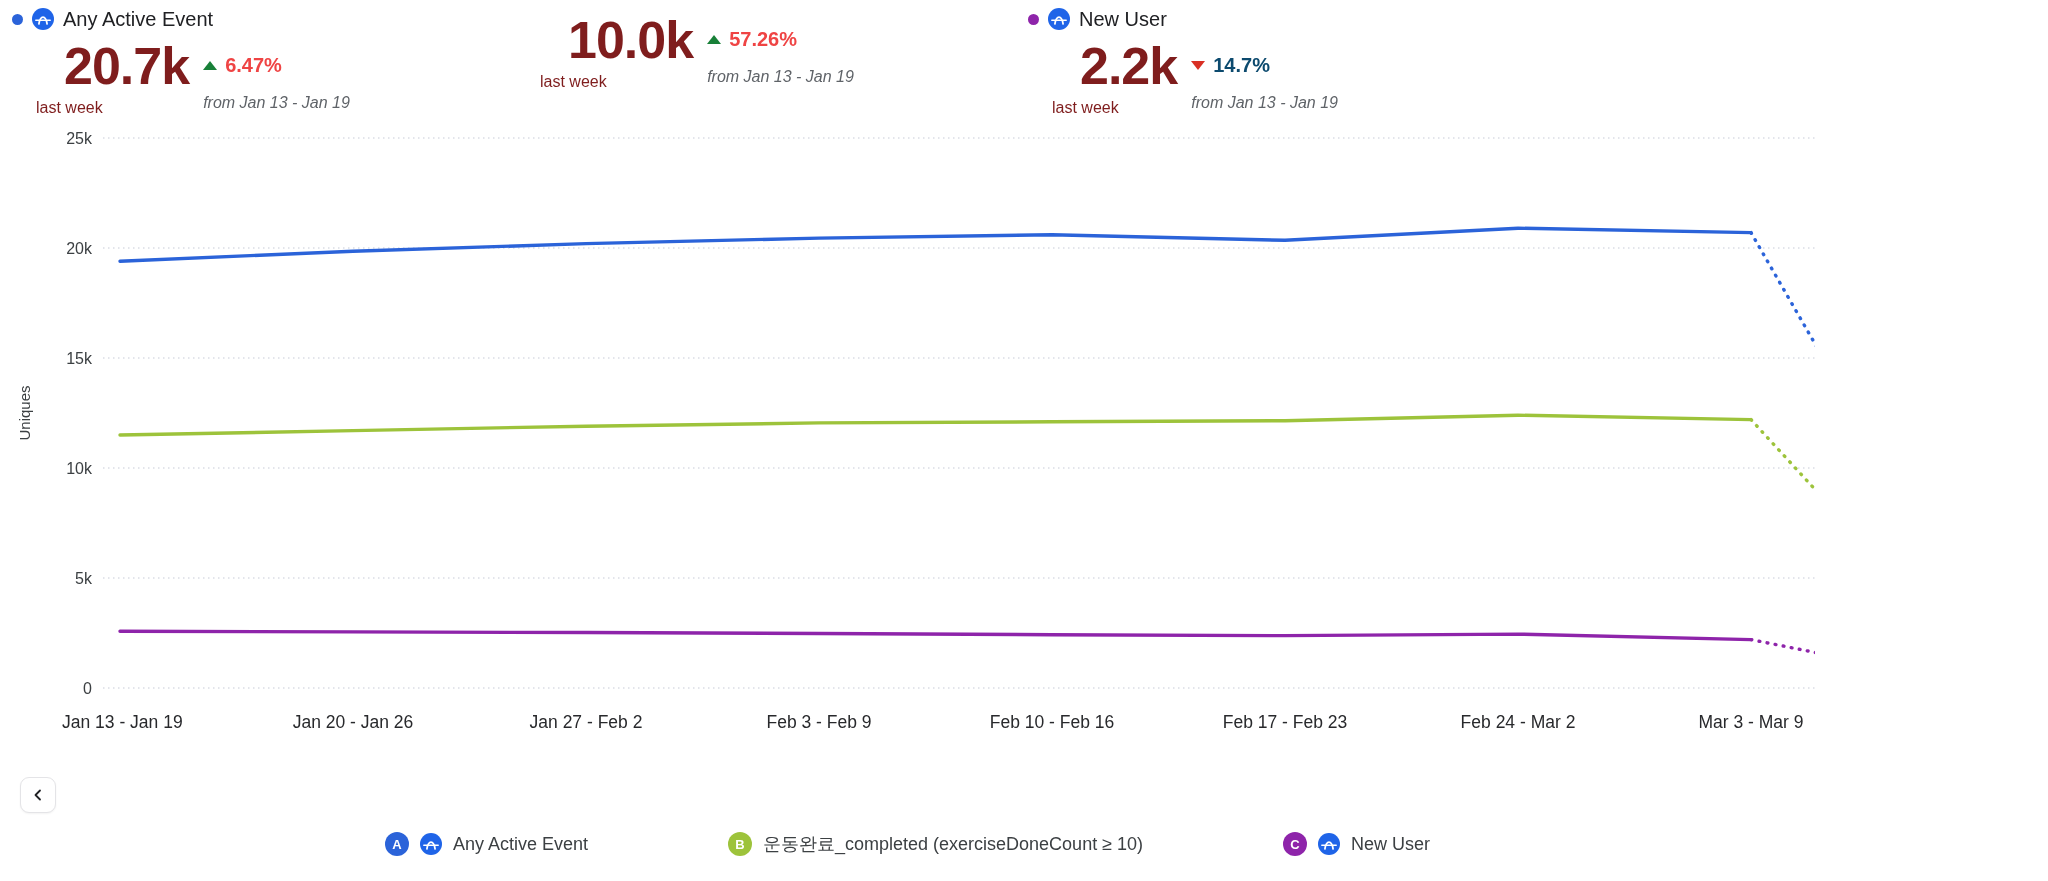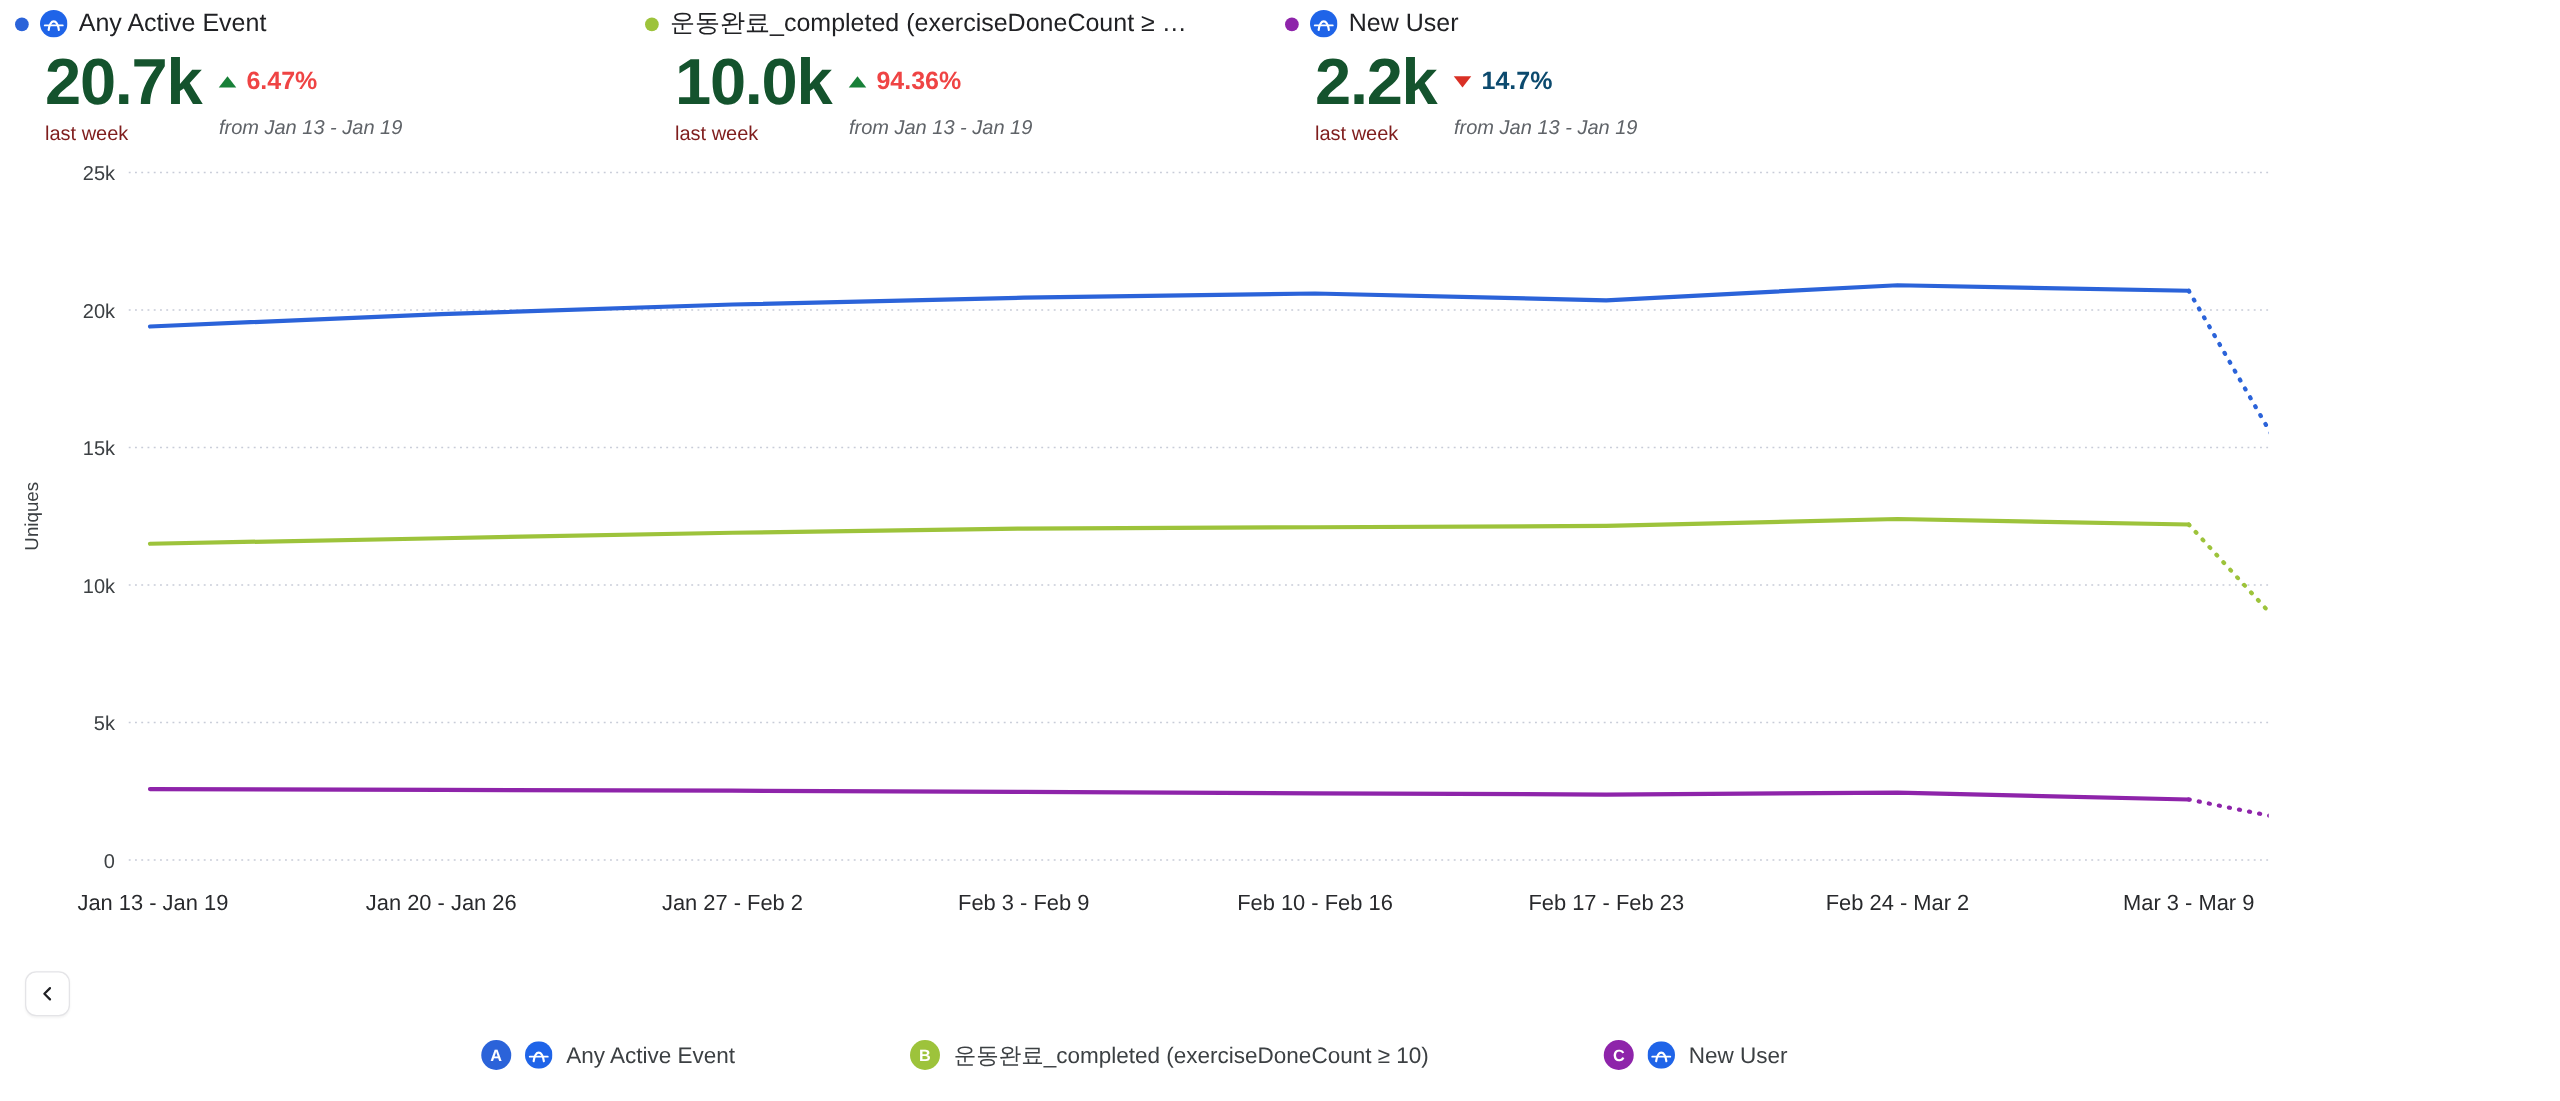--- a/index.html
+++ b/index.html
@@ -6,21 +6,21 @@
   .stage{position:relative;width:1815px;height:881px;background:#fff;overflow:hidden;}
 
   
   .metric{position:absolute;top:6px;}
   #metric-1{left:12px;} #metric-2{left:516px;} #metric-3{left:1028px;}
   .metric-head{display:flex;align-items:center;gap:9px;font-size:20px;color:#202124;line-height:26px;}
   .metric-title{white-space:nowrap;}
   .dot{width:11px;height:11px;border-radius:50%;flex:0 0 auto;}
   .amp-icon{width:22px;height:22px;display:block;flex:0 0 auto;}
   .metric-body{display:flex;align-items:flex-start;gap:14px;margin:8px 0 0 24px;}
-  .metric-value{font-size:52px;font-weight:bold;color:#14532d;line-height:1.02;letter-spacing:-1px;}
+  .metric-value{font-size:52px;font-weight:bold;color:#7f1d1d;line-height:1.02;letter-spacing:-1px;margin-left:28px;}
   .metric-period{font-size:16px;color:#7f1d1d;margin-top:6px;}
   .delta-col{padding-top:14px;}
   .delta-row{display:flex;align-items:center;gap:8px;font-size:20px;font-weight:bold;}
   .delta-row.up{color:#ef4444;}
   .delta-row.down{color:#0c4a6e;}
   .tri{width:0;height:0;flex:0 0 auto;}
   .tri-up{border-left:7px solid transparent;border-right:7px solid transparent;border-bottom:9px solid #188038;}
   .tri-down{border-left:7px solid transparent;border-right:7px solid transparent;border-top:9px solid #d93025;}
   .delta-note{font-size:16px;color:#5f6368;margin-top:17px;white-space:nowrap;font-style:italic;}
 
@@ -63,33 +63,29 @@
         <div class="delta-row up">
           <span class="tri tri-up"></span>
           <span>6.47%</span>
         </div>
         <div class="delta-note">from Jan 13 - Jan 19</div>
       </div>
     </div>
   </div>
 
   <div class="metric" id="metric-2">
-    <div class="metric-head">
-      <span class="dot" style="background-color: rgb(157, 195, 59);"></span>
-      <span class="metric-title">운동완료_completed (exerciseDoneCount ≥ …</span>
-    </div>
     <div class="metric-body">
       <div>
         <div class="metric-value">10.0k</div>
         <div class="metric-period">last week</div>
       </div>
       <div class="delta-col">
         <div class="delta-row up">
           <span class="tri tri-up"></span>
-          <span>94.36%</span>
+          <span>57.26%</span>
         </div>
         <div class="delta-note">from Jan 13 - Jan 19</div>
       </div>
     </div>
   </div>
 
   <div class="metric" id="metric-3">
     <div class="metric-head">
       <span class="dot" style="background-color: rgb(142, 36, 170);"></span>
       <svg class="amp-icon" viewBox="0 0 22 22">

